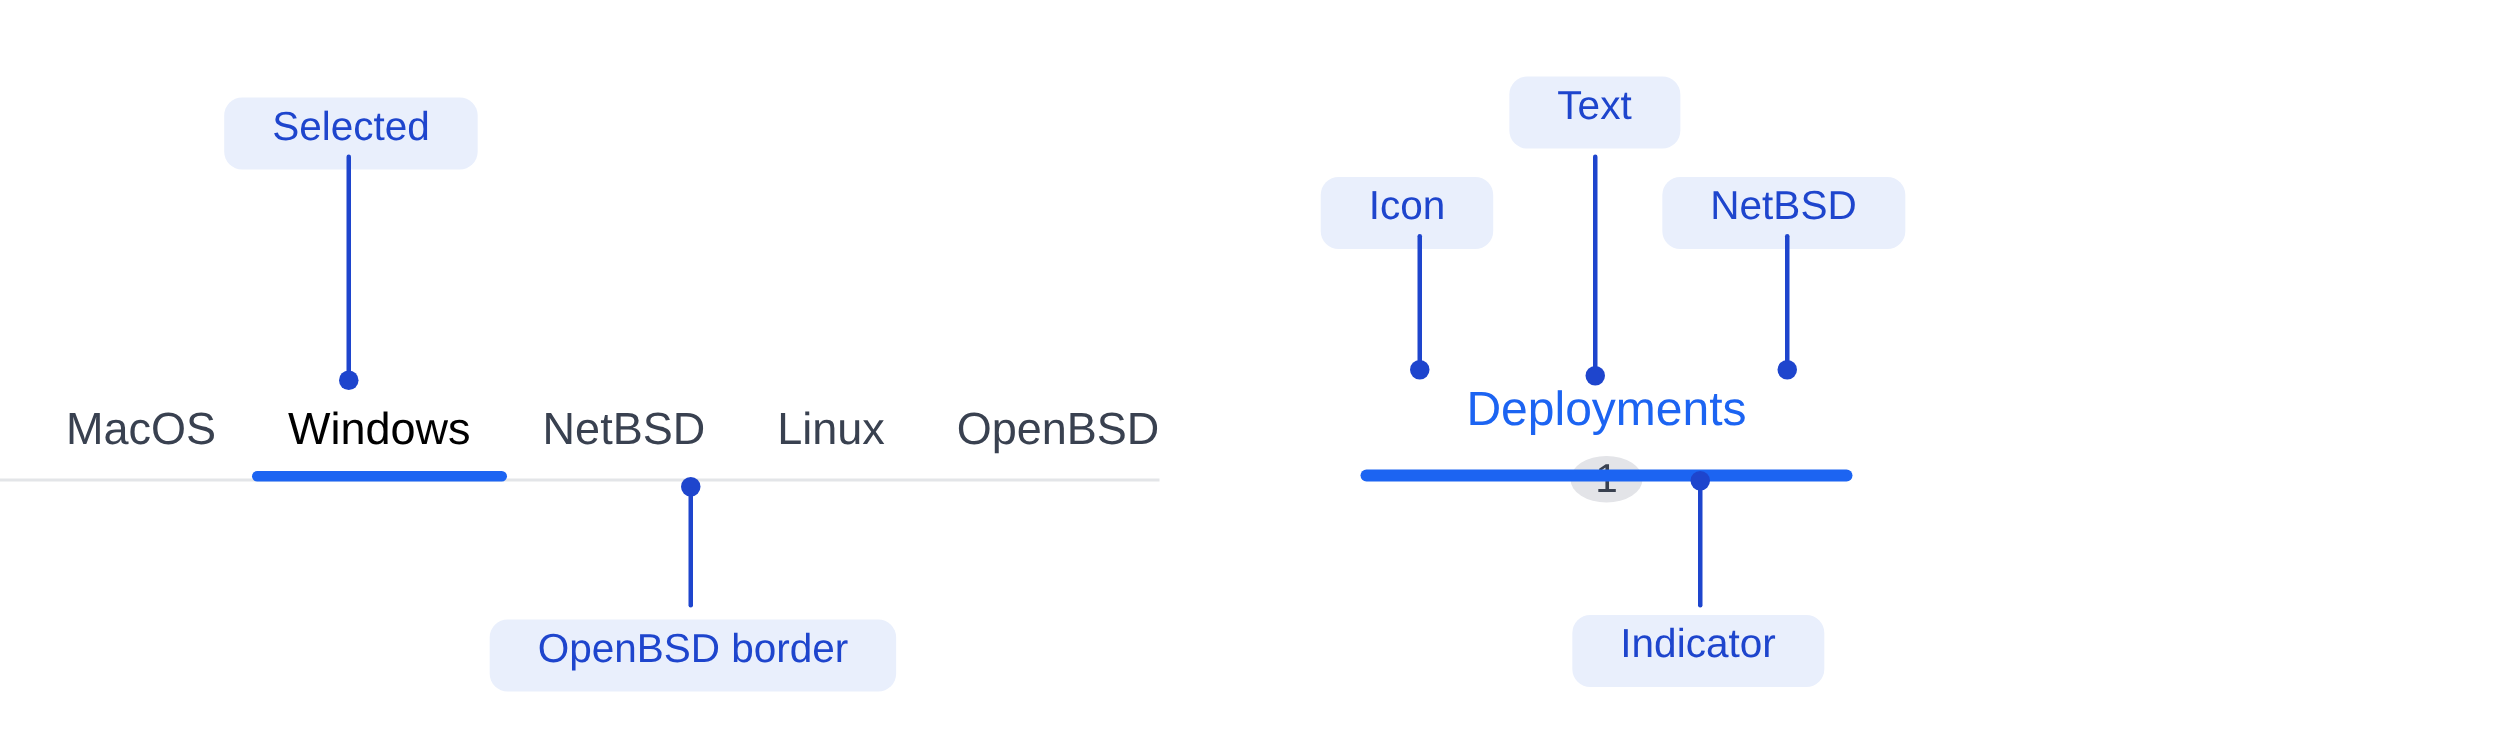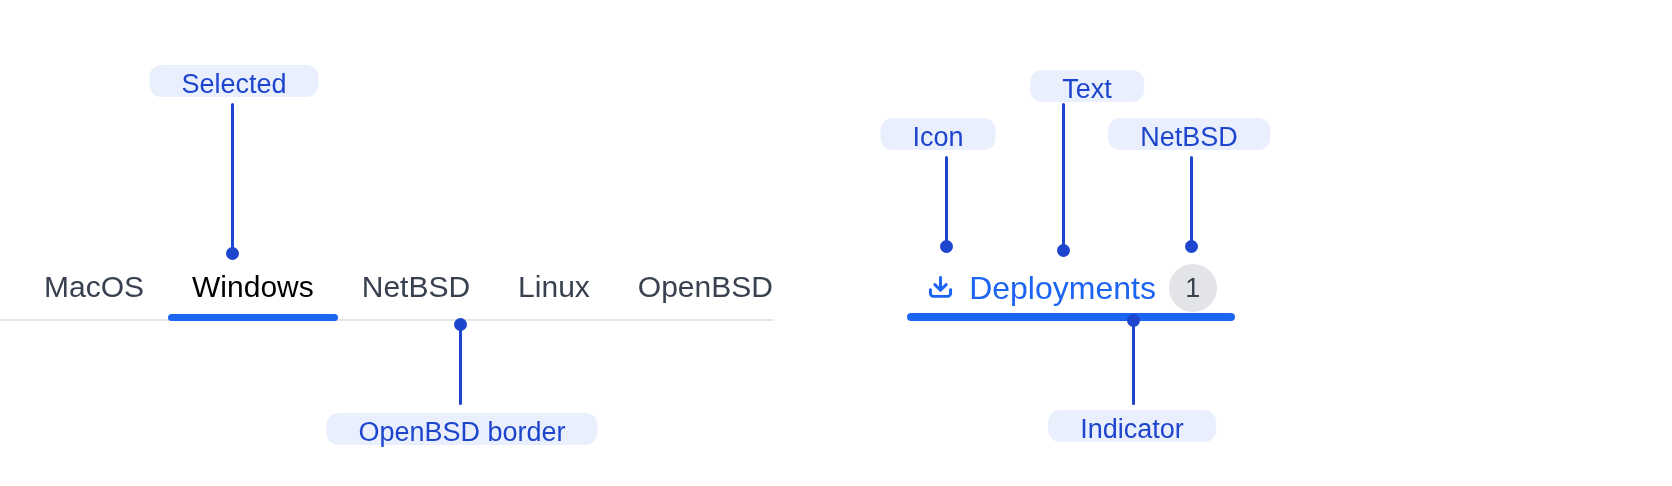--- a/index.html
+++ b/index.html
@@ -54,20 +54,21 @@
     position: absolute;
     left: 907px;
     top: 255px;
     width: 328px;
     height: 66px;
     display: flex;
     align-items: center;
     justify-content: center;
     gap: 13px;
     cursor: pointer;
+    flex-direction: column;
   }
   .tab-item .dl-icon { width: 31px; height: 31px; display: block; }
   .tab-item .tab-item-label {
     font-size: 32px;
     font-weight: 500;
     color: #1c64f2;
     white-space: nowrap;
   }
   .count-badge {
     width: 48px;
@@ -88,21 +89,21 @@
     width: 328px;
     height: 8px;
     border-radius: 5px;
     background: #1c64f2;
   }
 
   
   .callout {
     position: absolute;
     transform: translateX(-50%);
-    height: 32px;
+    height: 48px;
     line-height: 38px;
     padding: 0 32px;
     border-radius: 12px;
     background: #e9effc;
     color: #1e45cd;
     font-size: 27px;
     font-weight: 500;
     white-space: nowrap;
   }
   .leader-line {
@@ -159,21 +160,21 @@
   <div class="leader-dot" style="left:226px; top:247px;"></div>
 
   <div class="leader-dot" style="left:454px; top:318px;"></div>
   <div class="leader-line" style="left:459px; top:325px; height:80px;"></div>
   <div class="callout" style="left:462px; top:413px;">OpenBSD border</div>
 
   <div class="callout" style="left:938px; top:118px;">Icon</div>
   <div class="leader-line" style="left:945px; top:156px; height:90px;"></div>
   <div class="leader-dot" style="left:940px; top:240px;"></div>
 
-  <div class="callout" style="left:1063px; top:70px;margin-left:24px;">Text</div>
+  <div class="callout" style="left:1063px; top:51px;">Text</div>
   <div class="leader-line" style="left:1062px; top:103px; height:147px;"></div>
   <div class="leader-dot" style="left:1057px; top:244px;"></div>
 
   <div class="callout" style="left:1189px; top:118px;">NetBSD</div>
   <div class="leader-line" style="left:1190px; top:156px; height:90px;"></div>
   <div class="leader-dot" style="left:1185px; top:240px;"></div>
 
   <div class="leader-dot" style="left:1127px; top:314px;"></div>
   <div class="leader-line" style="left:1132px; top:321px; height:84px;"></div>
   <div class="callout" style="left:1132px; top:410px;">Indicator</div>

